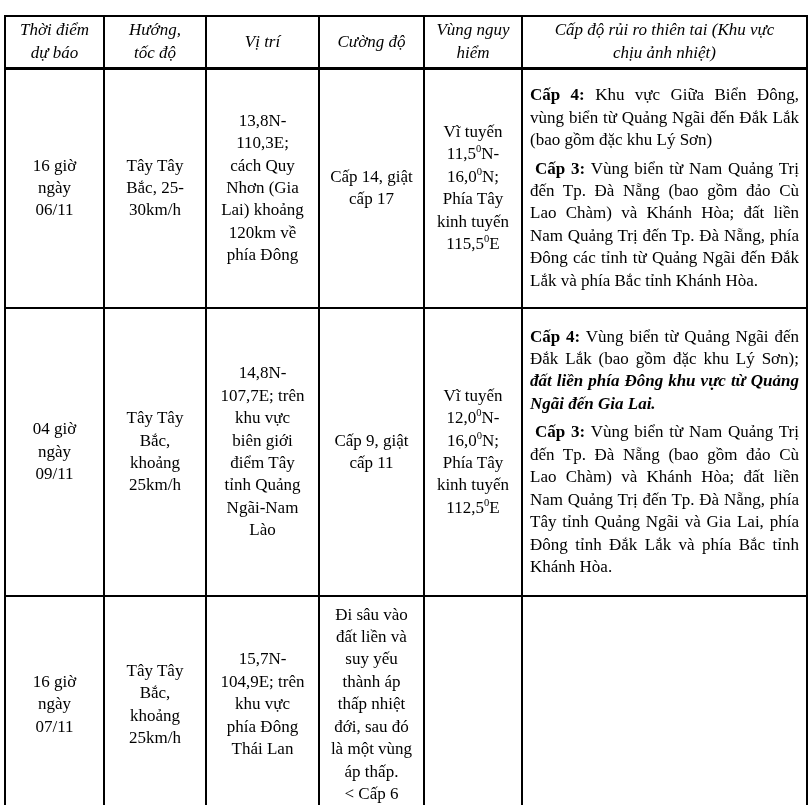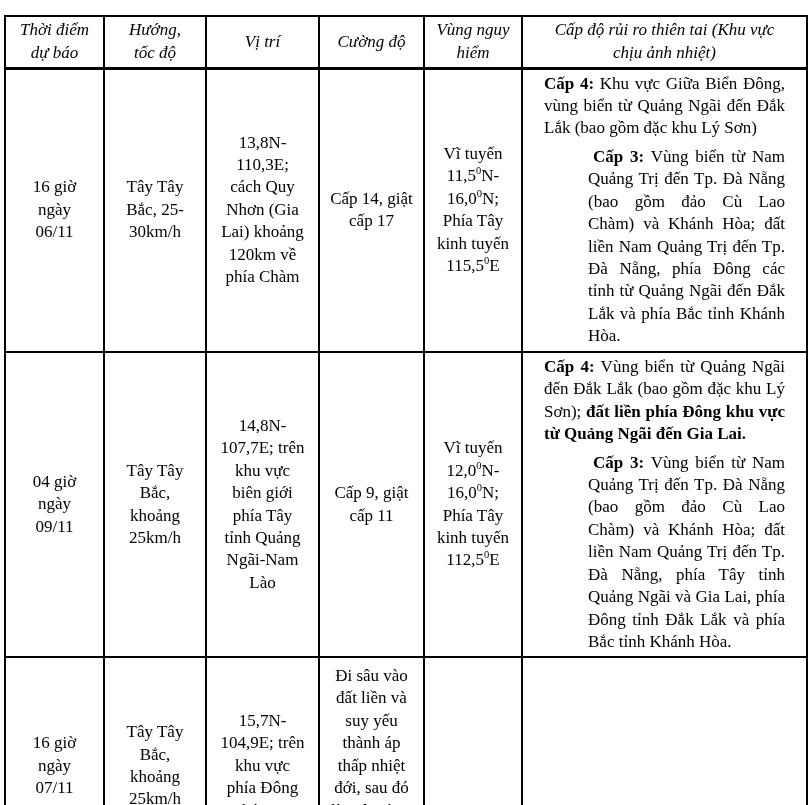--- a/index.html
+++ b/index.html
@@ -43,28 +43,28 @@
 
   th {
     font-style: italic;
     font-weight: normal;
     border-bottom-width: 3px;
   }
 
   td.c-risk {
     white-space: normal;
     text-align: justify;
-    padding: 3px 21px;
+    padding: 3px 7px;
     vertical-align: middle;
   }
   td p { margin: 0; }
-  td.c-risk p + p { margin-top: 6px; text-indent: 5px; margin-left: 44px; }
+  td.c-risk p + p { margin-top: 6px; text-indent: 5px; }
 
   .b { font-weight: bold; }
-  .i { }
+  .i { font-style: italic; }
   sup { font-size: 0.62em; line-height: 0; }
 </style>
 </head>
 <body>
 
 <table class="forecast">
   <colgroup>
     <col class="c1">
       <col class="c2">
       <col class="c3">
@@ -93,21 +93,21 @@
 06/11</td>
       <td>Tây Tây
 Bắc, 25-
 30km/h</td>
       <td>13,8N-
 110,3E;
 cách Quy
 Nhơn (Gia
 Lai) khoảng
 120km về
-phía Chàm</td>
+phía Đông</td>
       <td>Cấp 14, giật
 cấp 17</td>
       <td class="c-danger"><p><span>Vĩ tuyến
 11,5</span><sup>0</sup><span>N-
 16,0</span><sup>0</sup><span>N;
 Phía Tây
 kinh tuyến
 115,5</span><sup>0</sup><span>E</span></p></td>
       <td class="c-risk">
           <p><span class="b">Cấp 4:</span><span> Khu vực Giữa Biển Đông, vùng biển từ Quảng Ngãi đến Đắk Lắk (bao gồm đặc khu Lý Sơn)</span></p>
@@ -119,21 +119,21 @@
 ngày
 09/11</td>
       <td>Tây Tây
 Bắc,
 khoảng
 25km/h</td>
       <td>14,8N-
 107,7E; trên
 khu vực
 biên giới
-phía Tây
+điểm Tây
 tỉnh Quảng
 Ngãi-Nam
 Lào</td>
       <td>Cấp 9, giật
 cấp 11</td>
       <td class="c-danger"><p><span>Vĩ tuyến
 12,0</span><sup>0</sup><span>N-
 16,0</span><sup>0</sup><span>N;
 Phía Tây
 kinh tuyến

